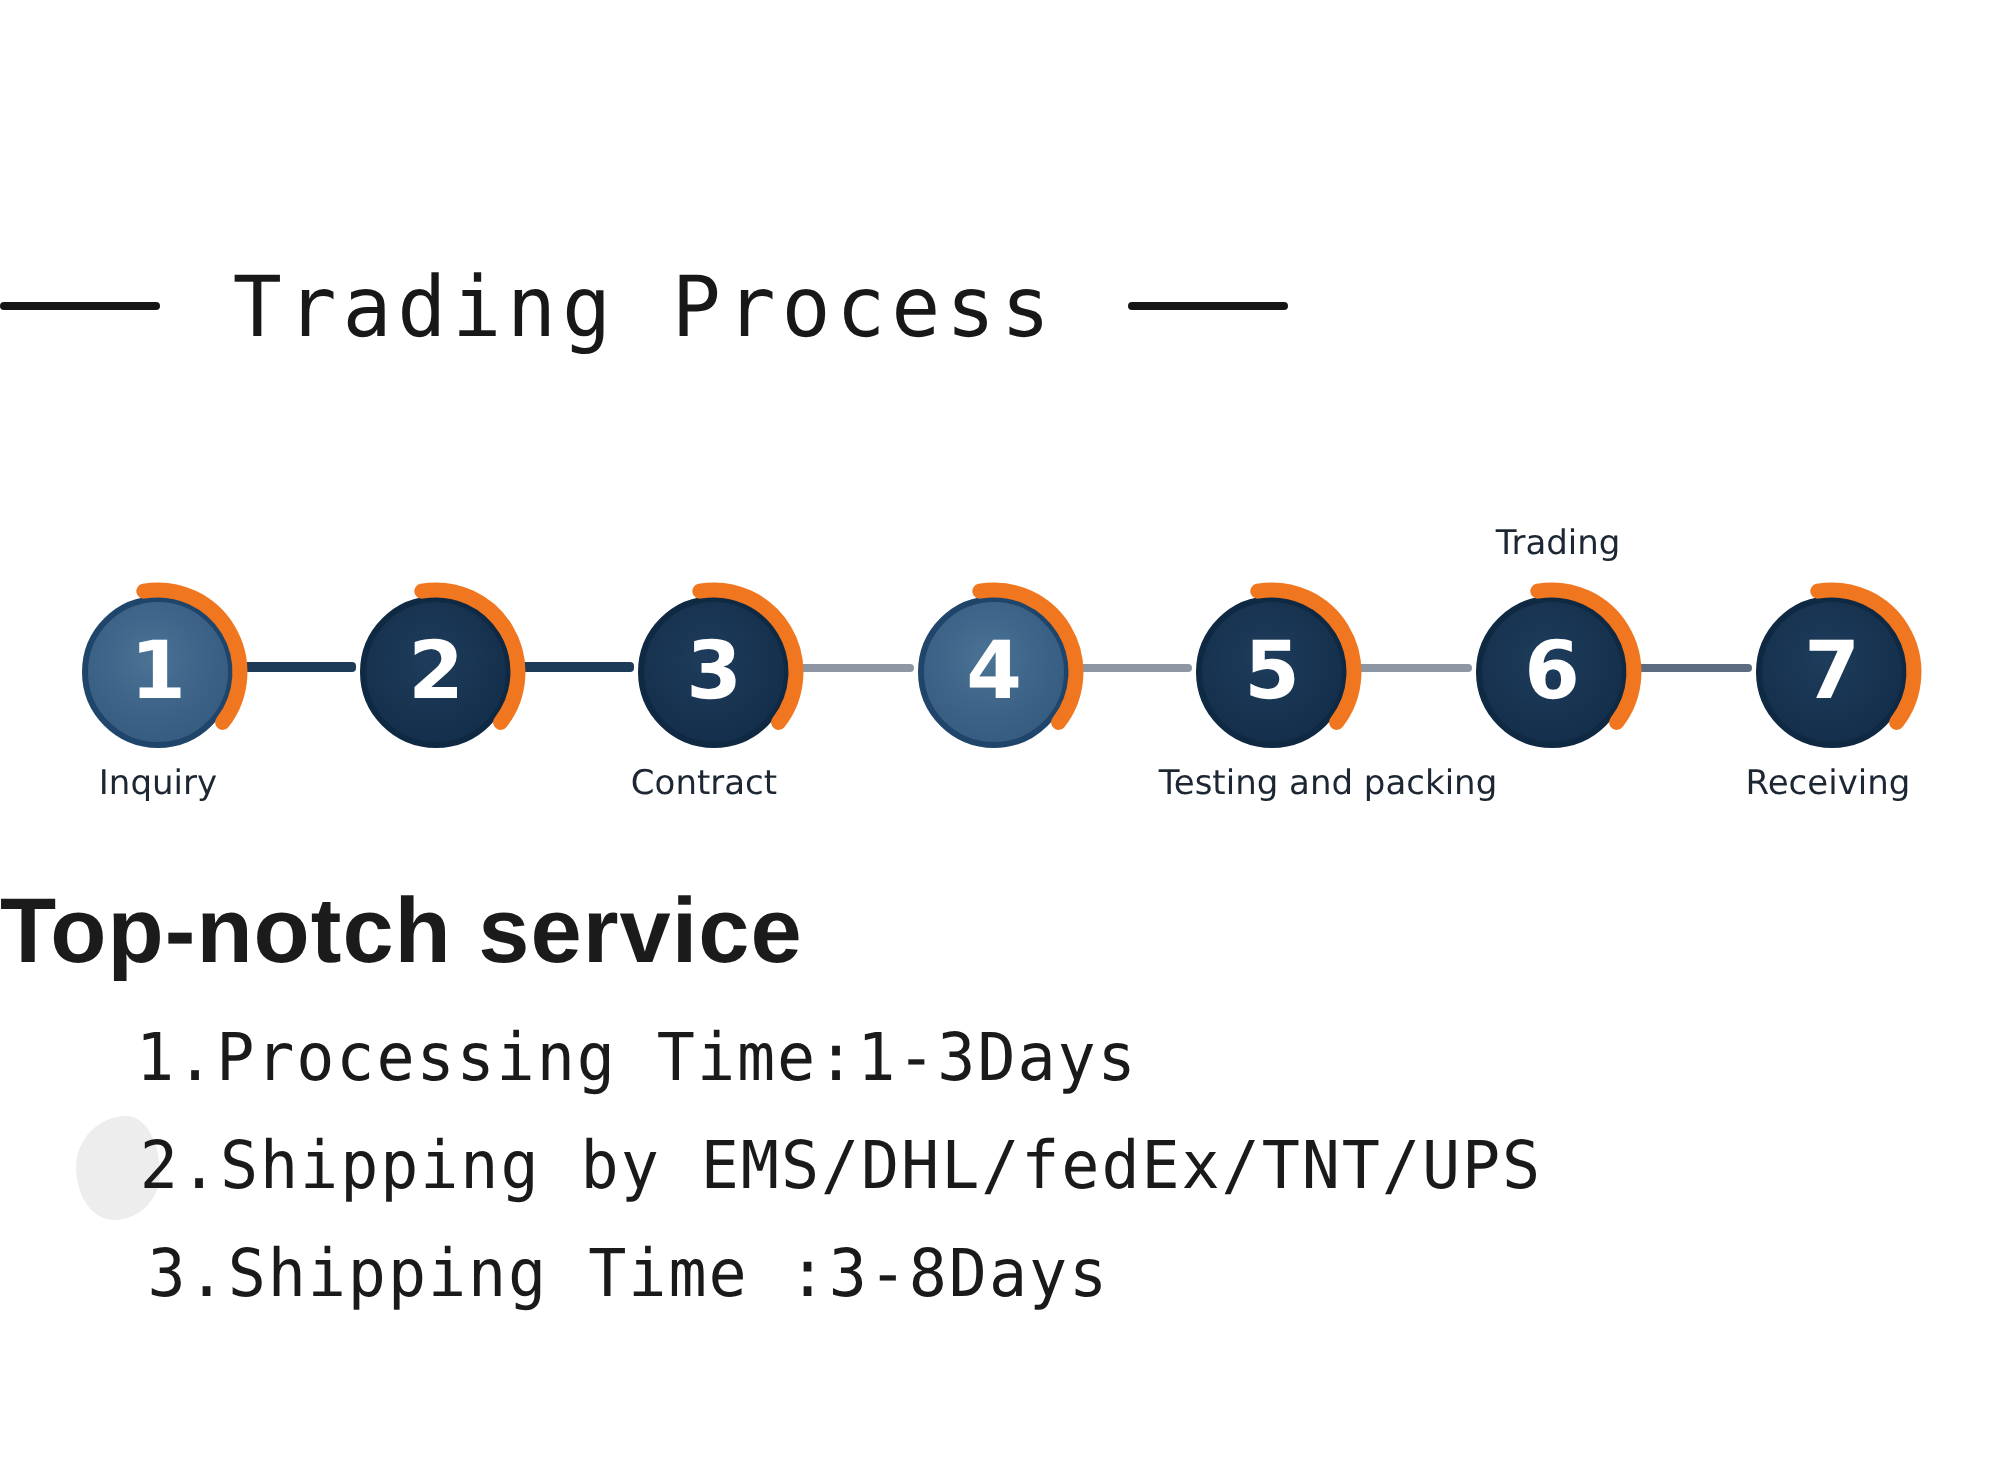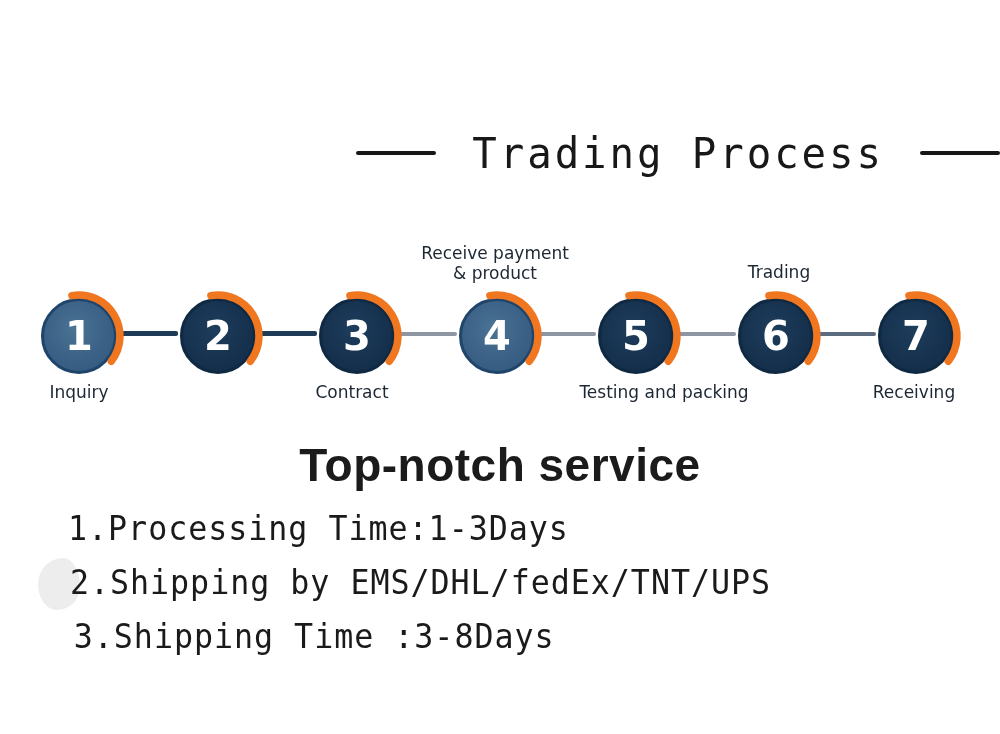--- a/index.html
+++ b/index.html
@@ -7,21 +7,21 @@
     position:relative;
     width:1000px;height:734px;
     background:#ffffff;
     overflow:hidden;
     font-family:"DejaVu Sans", sans-serif;
   }
 
   
   .title-row{
     position:absolute;left:0;top:118px;width:1000px;height:70px;
-    display:flex;align-items:center;justify-content:flex-end;gap:30px;
+    display:flex;align-items:center;justify-content:flex-start;gap:30px;
   }
   .title-dash{
     width:80px;height:4px;background:#161616;border-radius:2px;flex:0 0 auto;
   }
   .title-text{
     font-family:"DejaVu Sans Mono","Liberation Mono",monospace;
     font-size:42px;letter-spacing:3px;color:#181818;white-space:nowrap;
     transform:scaleX(.97);
   }
 
@@ -56,21 +56,21 @@
     font-size:17px;color:#1c2733;line-height:20px;
     font-family:"DejaVu Sans", sans-serif;
   }
   .label-below{top:382px;}
   .label-above{top:262px;}
   .label-above-2line{top:243px;}
 
   
   .service-heading{
     position:absolute;left:0;top:438px;width:1000px;
-    text-align:center;
+    text-align:left;
     font-family:"Liberation Sans","DejaVu Sans",sans-serif;
     font-size:46px;font-weight:700;color:#1b1b1b;letter-spacing:0.5px;
   }
   .service-list{position:absolute;left:68px;top:506px;width:900px;}
   .service-item{
     font-family:"DejaVu Sans Mono","Liberation Mono",monospace;
     font-size:33px;color:#1a1a1a;letter-spacing:1px;
     height:54px;line-height:46px;white-space:nowrap;
     transform-origin:left center;transform:scaleX(.96);
   }
@@ -125,24 +125,20 @@
       <path d="M 42.9 9.6 A 41 41 0 0 1 82.3 75.2" fill="none" stroke="#f0761f" stroke-width="7.5" stroke-linecap="round"></path>
     </svg>
     <div class="step-label label-below" style="left:232px;">Contract</div>
 
     <div class="circle light" style="left:459px;">
       <span class="step-num">4</span>
     </div>
     <svg class="arc" style="left:447px;" viewBox="0 0 100 100">
       <path d="M 42.9 9.6 A 41 41 0 0 1 82.3 75.2" fill="none" stroke="#f0761f" stroke-width="7.5" stroke-linecap="round"></path>
     </svg>
-    <div class="step-label label-above-2line" style="left:375px;">
-      <span>Receive payment</span><br>
-      <span>&amp; product</span>
-    </div>
 
     <div class="circle dark" style="left:598px;">
       <span class="step-num">5</span>
     </div>
     <svg class="arc" style="left:586px;" viewBox="0 0 100 100">
       <path d="M 42.9 9.6 A 41 41 0 0 1 82.3 75.2" fill="none" stroke="#f0761f" stroke-width="7.5" stroke-linecap="round"></path>
     </svg>
     <div class="step-label label-below" style="left:544px;">Testing and packing</div>
 
     <div class="circle dark" style="left:738px;">

